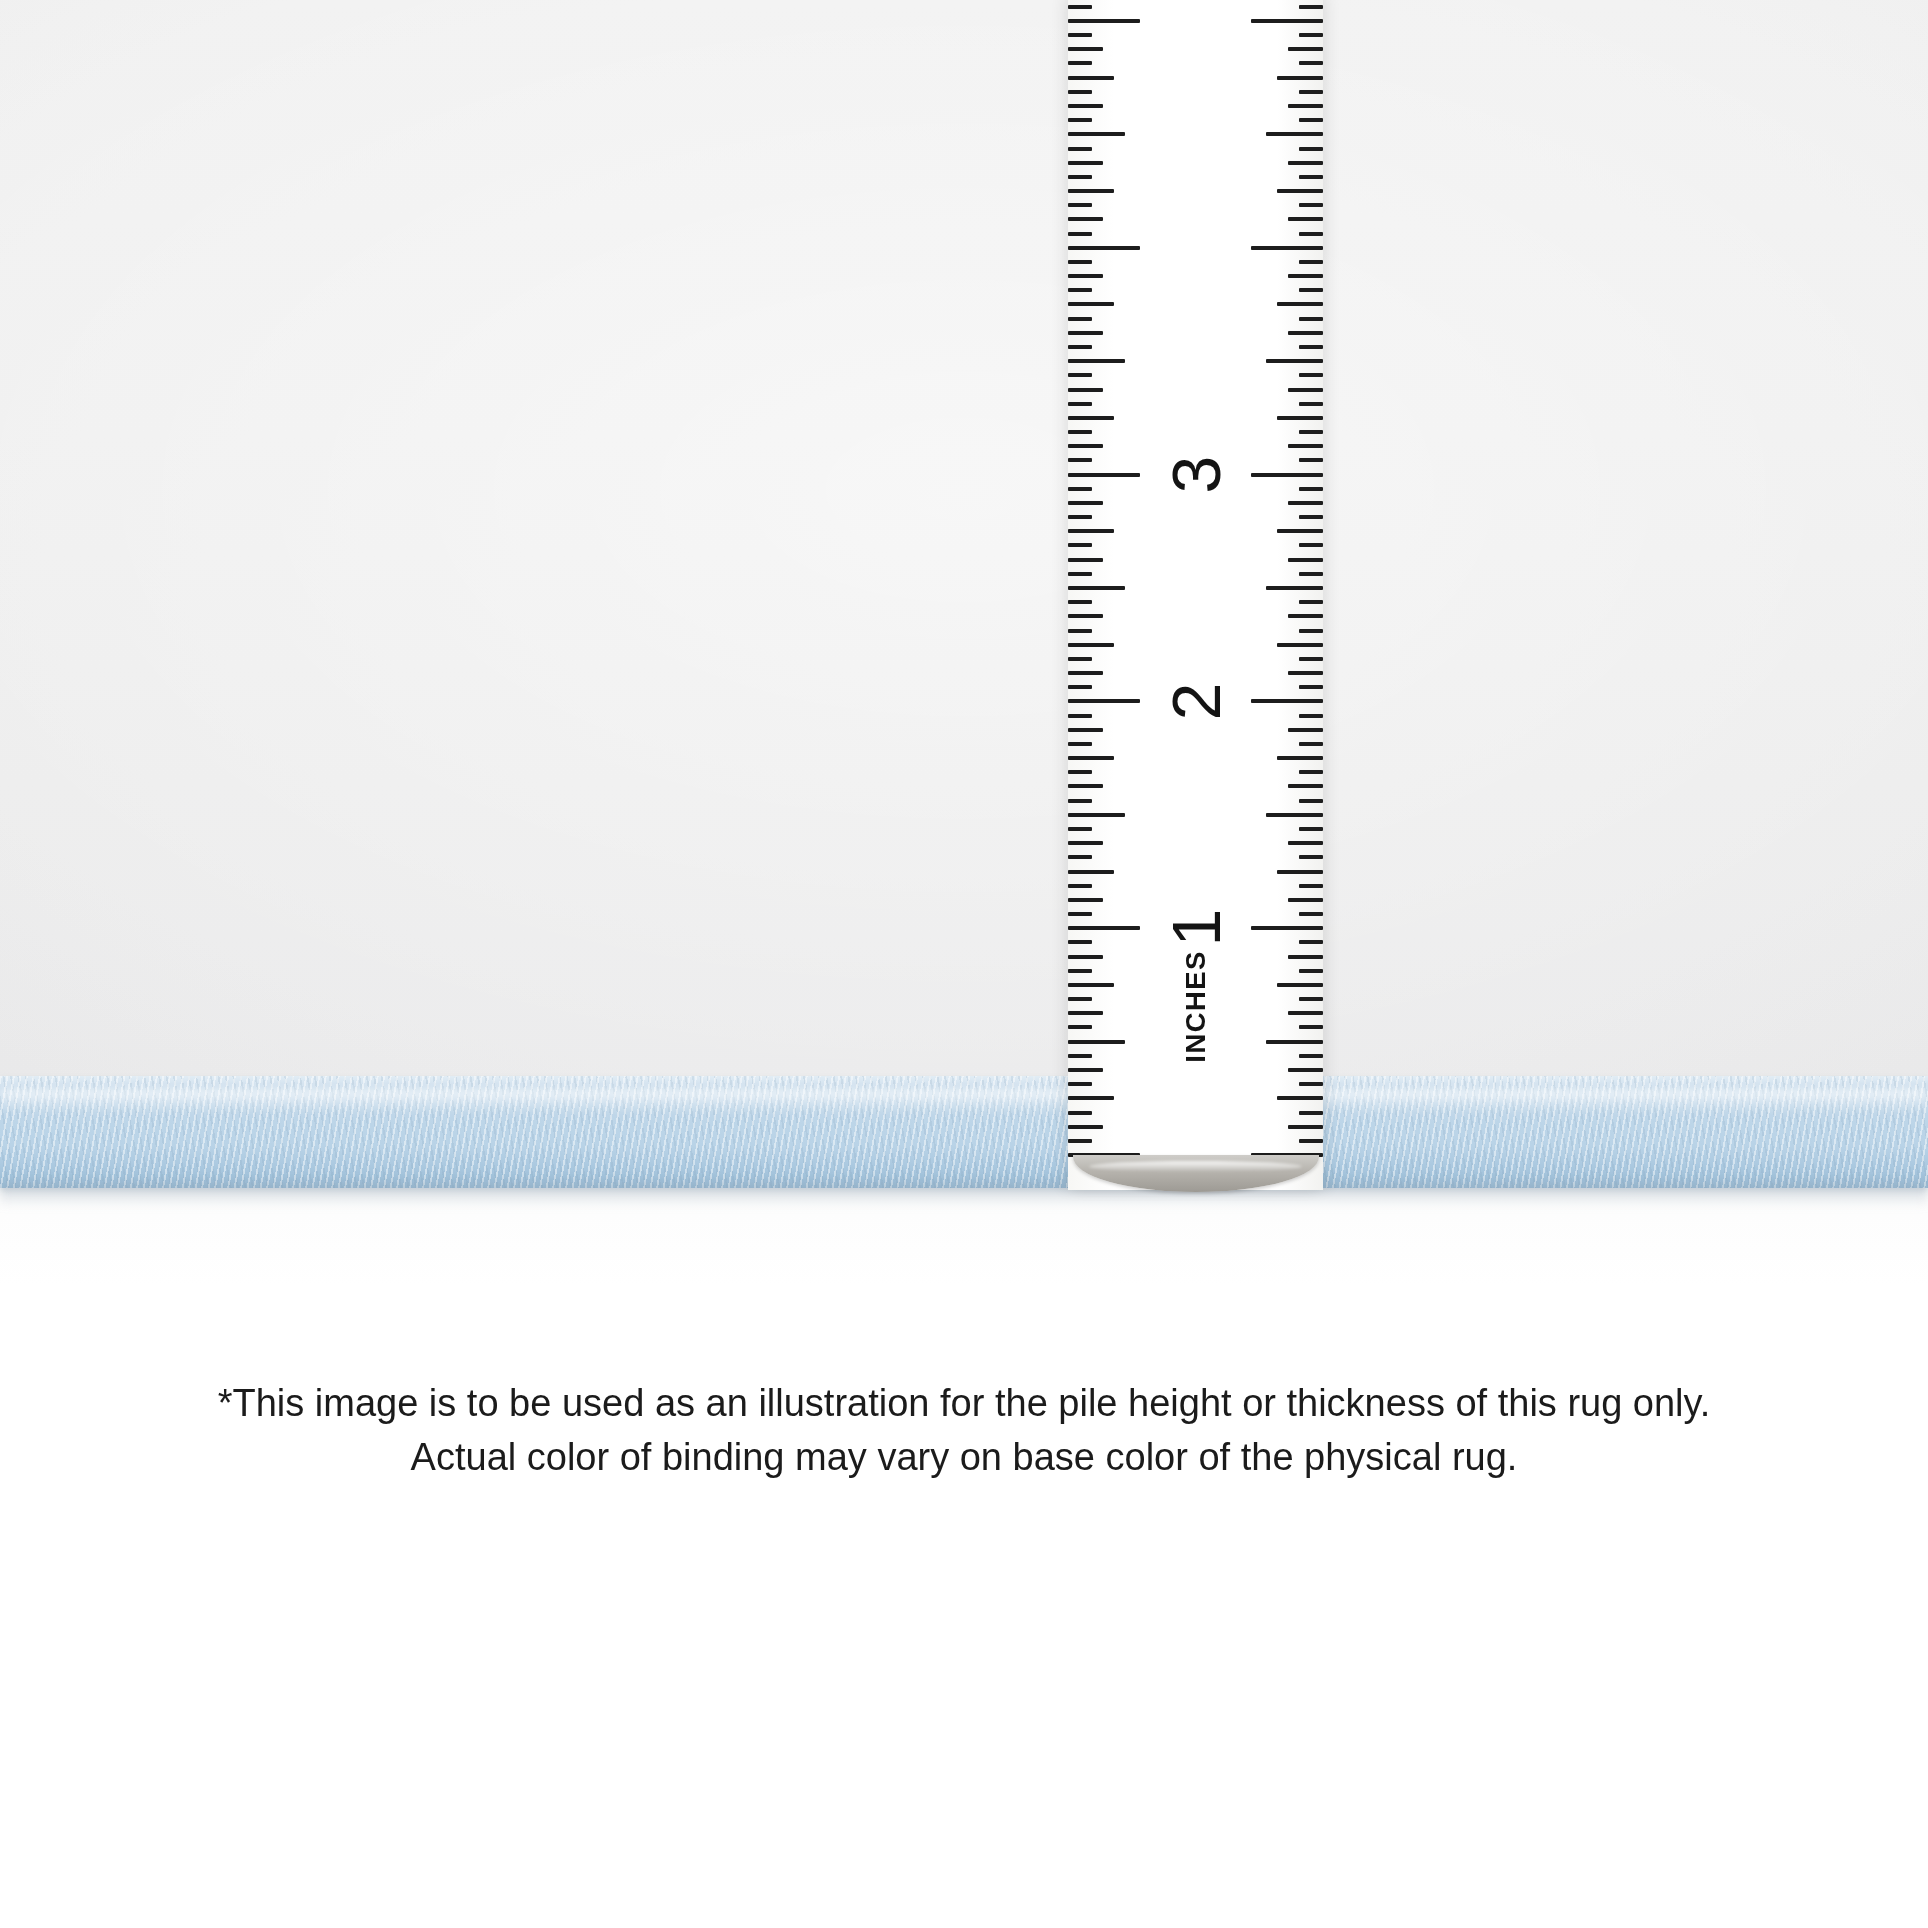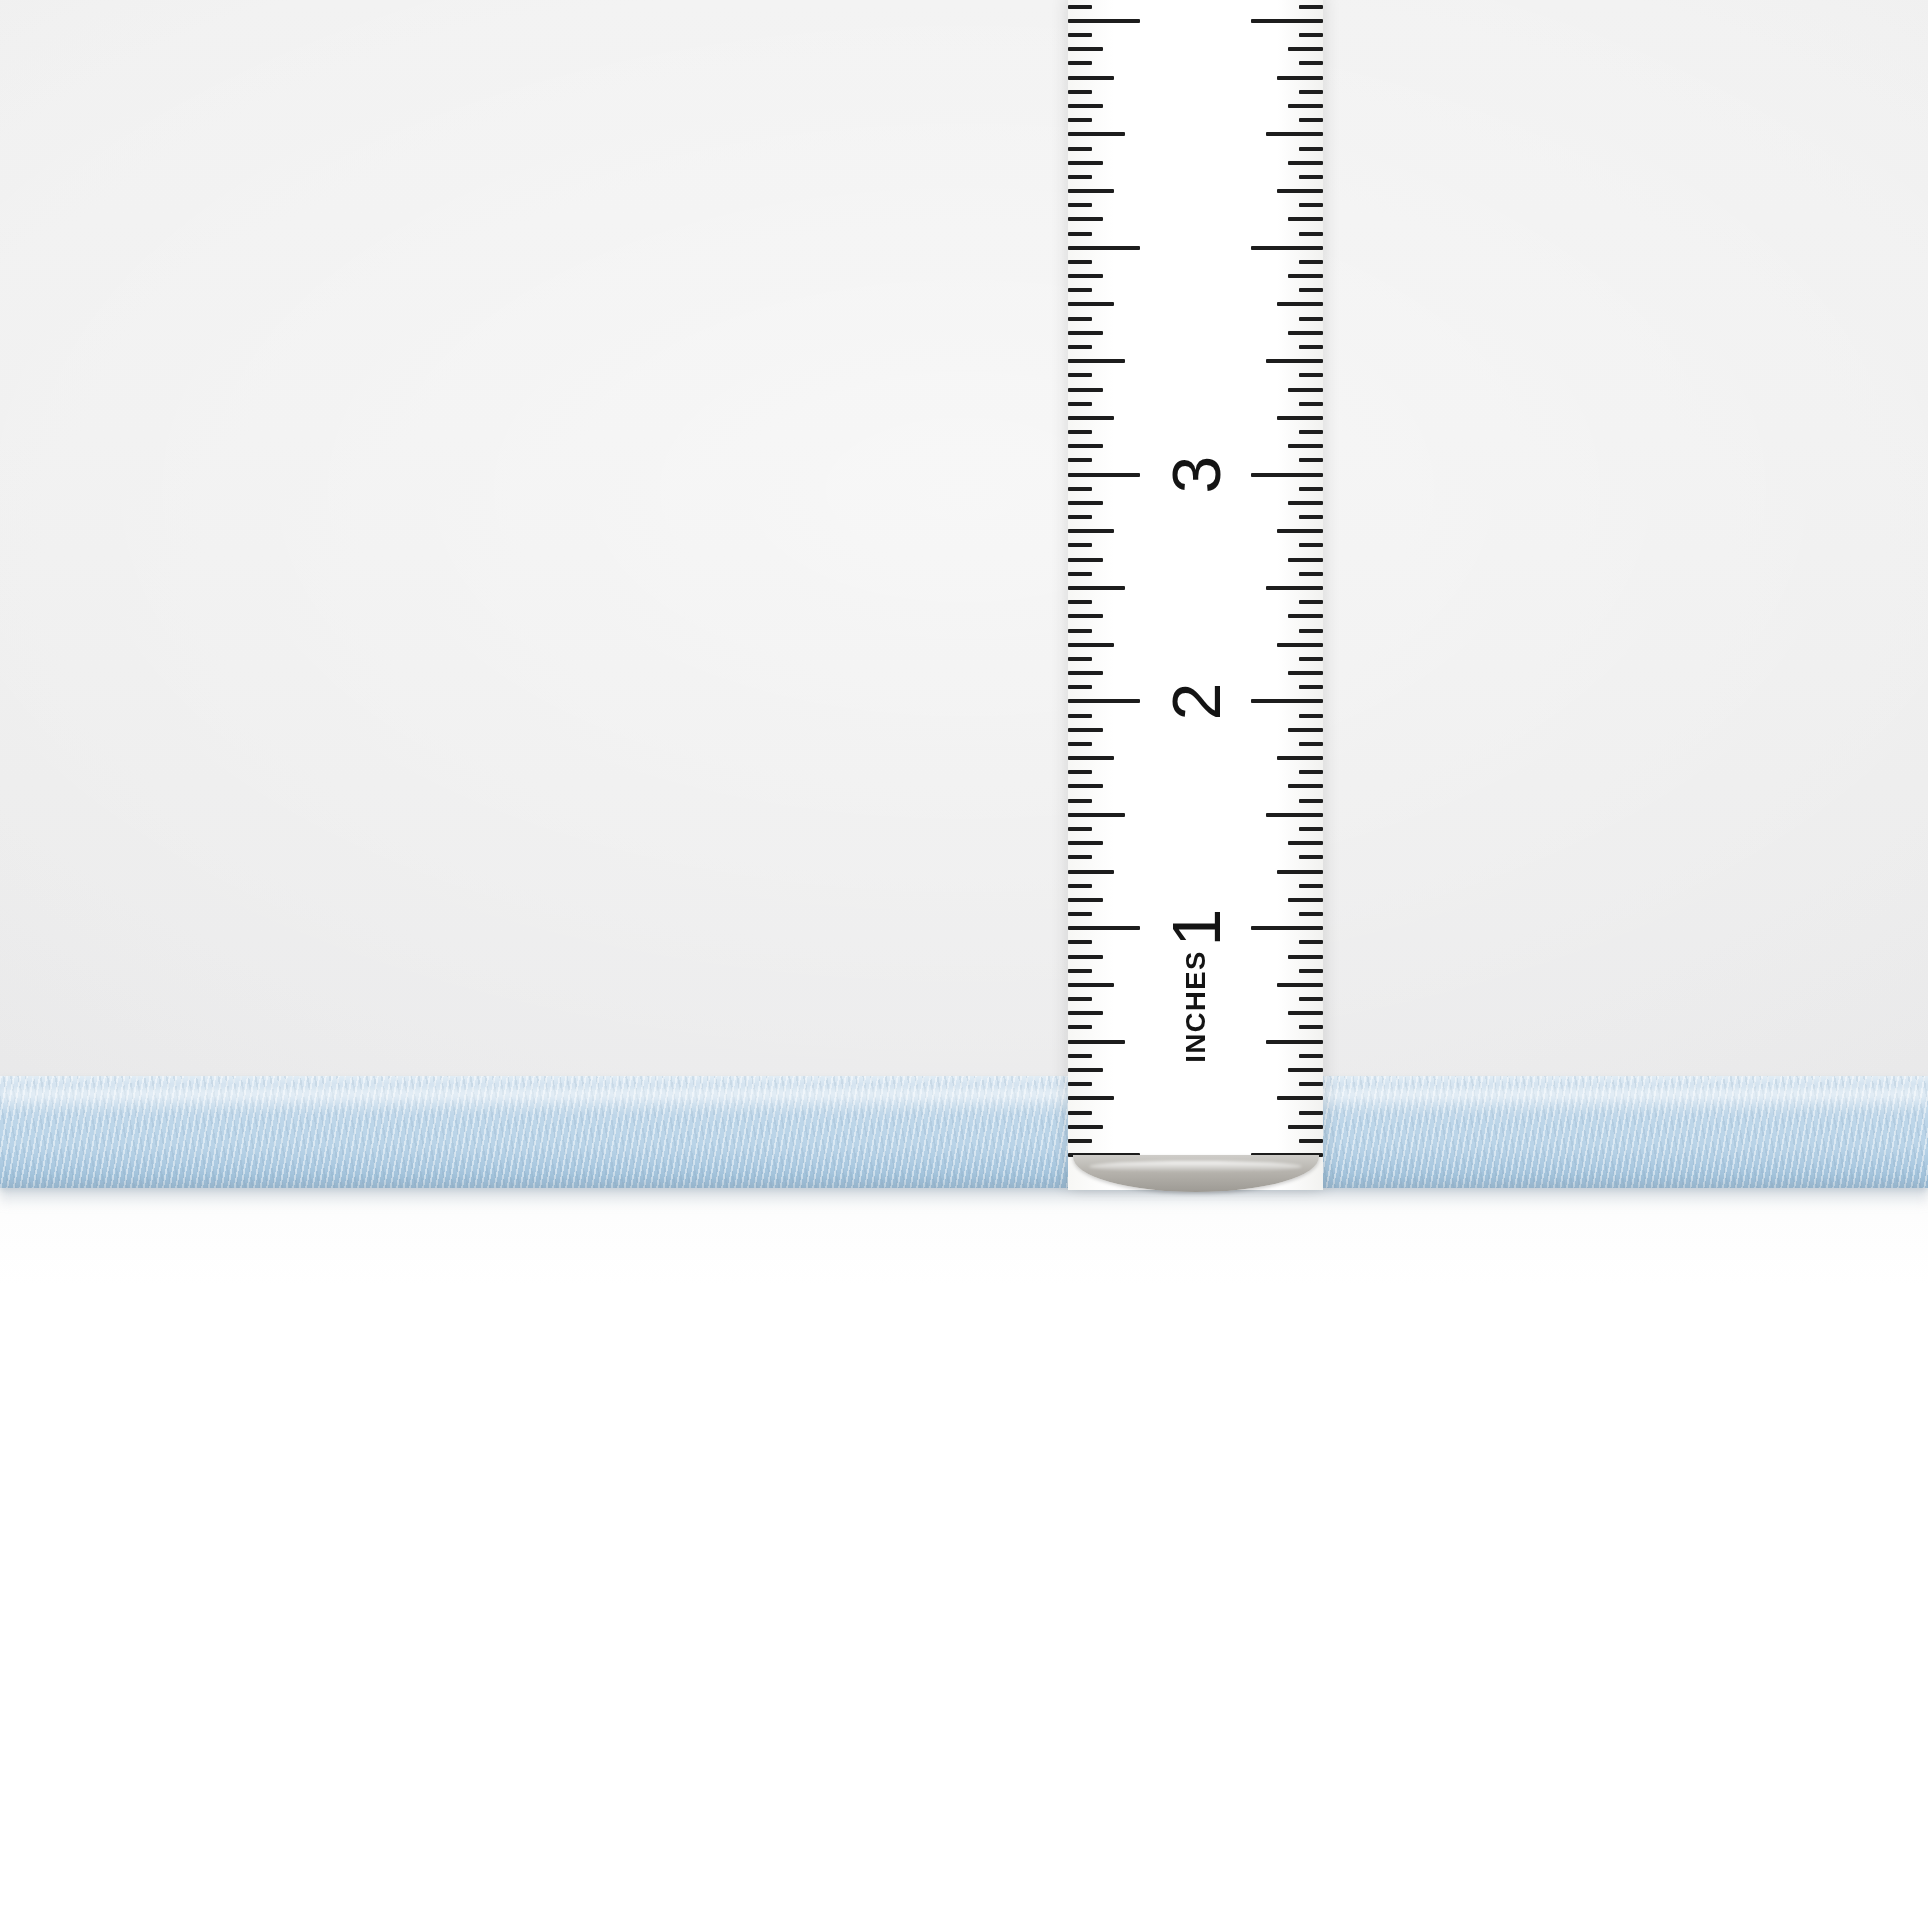--- a/index.html
+++ b/index.html
@@ -388,15 +388,19 @@
           <div class="ruler-num" style="top: 669px; left: 91px; width: 73px; height: 73px; display: flex; align-items: center; justify-content: center;">2</div>
           <div class="ruler-num" style="top: 442px; left: 91px; width: 73px; height: 73px; display: flex; align-items: center; justify-content: center;">3</div>
           <div class="ruler-inches-label" style="top: 994px; left: 63px; width: 129px; height: 33px; display: flex; align-items: center; justify-content: center;">INCHES</div>
         </div>
     </div>
 
     <div class="ruler-tip"></div>
     <div class="ruler-tip-sheen"></div>
   </div>
 
+  <div class="caption">
+    <span class="caption-line">*This image is to be used as an illustration for the pile height or thickness of this rug only.</span>
+    <span class="caption-line">Actual color of binding may vary on base color of the physical rug.</span>
+  </div>
 
 </div>
 
 
 </body></html>

